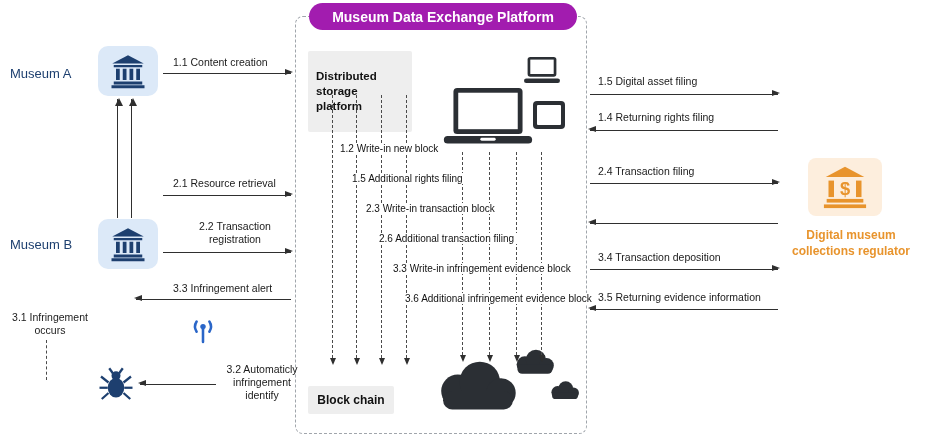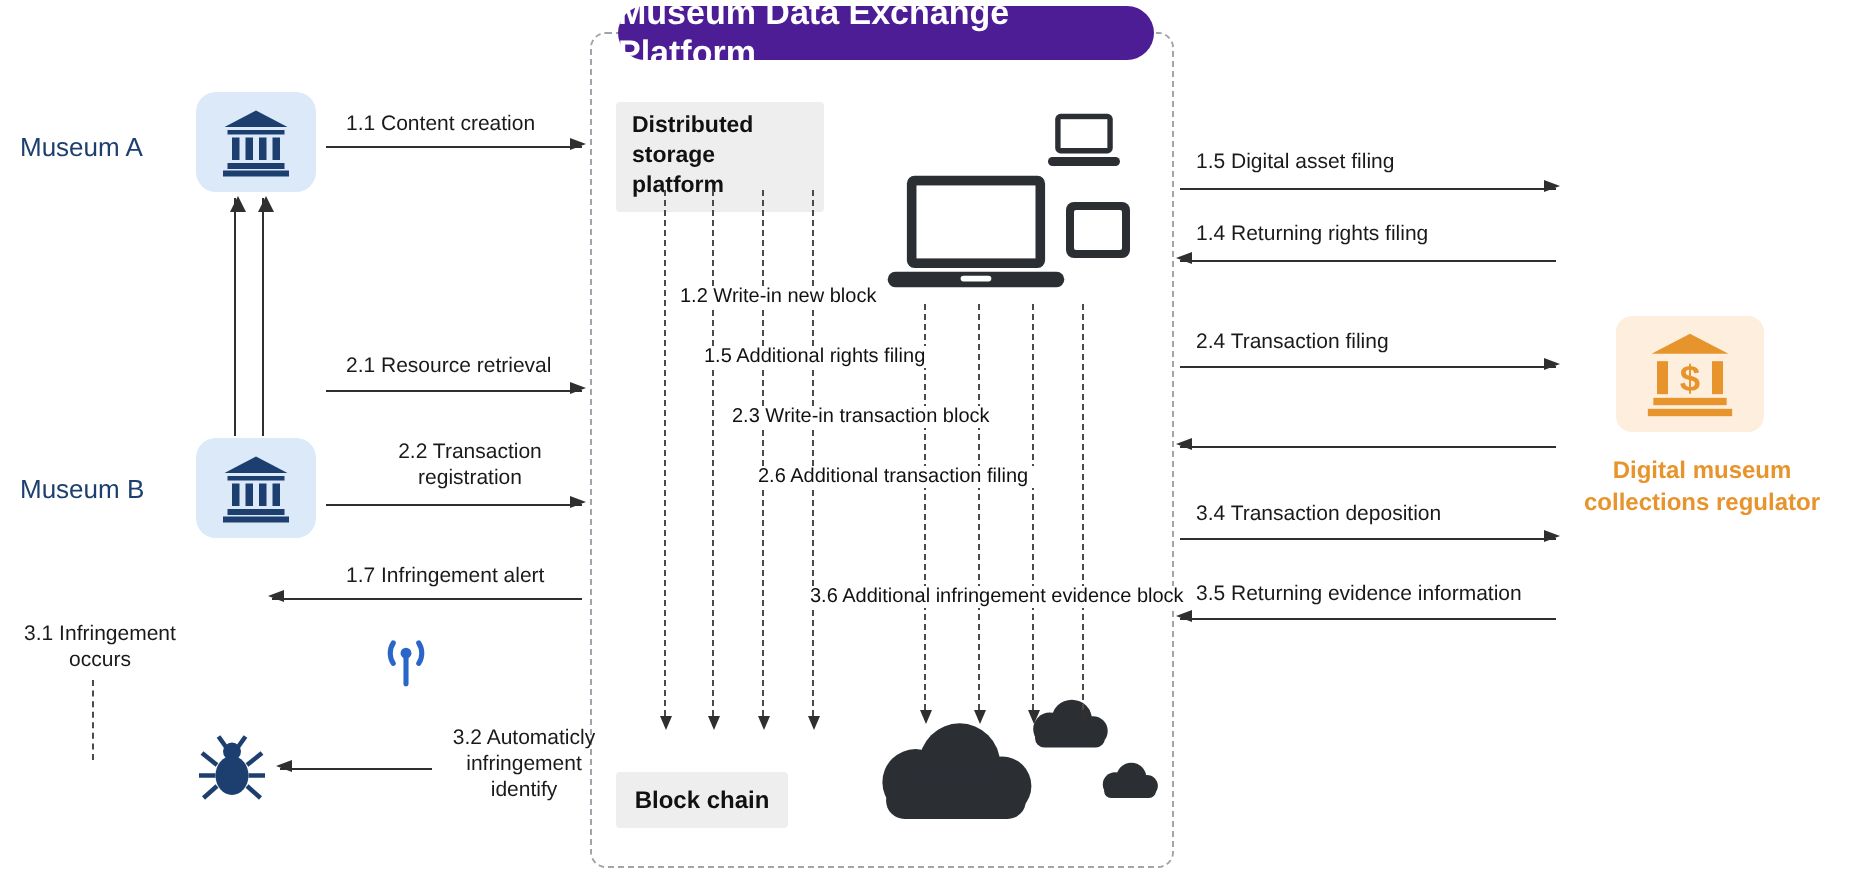--- a/index.html
+++ b/index.html
@@ -6,25 +6,25 @@
   body { font-family: "Liberation Sans", sans-serif; background:#fff; }
   .canvas { position:relative; width:926px; height:444px; background:#fff; overflow:hidden; }
 
   .actor-label { position:absolute; font-weight:normal; font-size:13px; color:#1d3f6f; }
   .icon-box { position:absolute; width:60px; height:50px; background:#dce9f8; border-radius:10px;
               display:flex; align-items:center; justify-content:center; }
   .icon-box svg { width:36px; height:36px; }
 
   .platform { position:absolute; left:295px; top:16px; width:292px; height:418px;
               border:1.6px dashed #a0a5ab; border-radius:8px; }
-  .header-pill { position:absolute; left:309px; top:3px; width:268px; height:27px; background:#4c1d95;
-                 border-radius:14px; color:#fff; font-weight:bold; font-size:17px;
+  .header-pill { position:absolute; left:309px; top:3px; width:268px; height:27px; background:#a21caf;
+                 border-radius:14px; color:#fff; font-weight:bold; font-size:14px;
                  display:flex; align-items:center; justify-content:center; z-index:5; }
   .gray-box { position:absolute; background:#eeeeee; font-weight:bold; color:#111; border-radius:2px; }
-  .storage-box { left:308px; top:51px; width:104px; padding:5px 8px; font-size:11.5px; line-height:1.3; }
+  .storage-box { left:308px; top:51px; width:104px; padding:18px 8px; font-size:11.5px; line-height:1.3; }
   .blockchain-box { left:308px; top:386px; width:86px; height:28px; font-size:12px;
                     display:flex; align-items:center; justify-content:center; }
 
   .harrow { position:absolute; height:0; border-top:1.4px solid #2f2f2f; }
   .harrow.r::after { content:""; position:absolute; right:-2px; top:-4.6px; width:0; height:0;
                      border-left:8px solid #2f2f2f; border-top:3.8px solid transparent; border-bottom:3.8px solid transparent; }
   .harrow.l::before { content:""; position:absolute; left:-2px; top:-4.6px; width:0; height:0;
                       border-right:8px solid #2f2f2f; border-top:3.8px solid transparent; border-bottom:3.8px solid transparent; }
   .varrow { position:absolute; width:0; border-left:1.4px solid #2f2f2f; }
   .varrow.up::before { content:""; position:absolute; top:-1px; left:-3.4px; width:0; height:0;
@@ -84,21 +84,21 @@
 
   <div class="flow-label" style="left:173px; top:56px;">1.1 Content creation</div>
   <div class="harrow r" style="left:163px; top:73px; width:128px;"></div>
 
   <div class="flow-label" style="left:173px; top:177px;">2.1 Resource retrieval</div>
   <div class="harrow r" style="left:163px; top:195px; width:128px;"></div>
 
   <div class="flow-label wrap" style="left:180px; top:220px; width:110px;">2.2 Transaction registration</div>
   <div class="harrow r" style="left:163px; top:252px; width:128px;"></div>
 
-  <div class="flow-label" style="left:173px; top:282px;">1.7 Infringement alert</div>
+  <div class="flow-label" style="left:173px; top:282px;">3.3 Infringement alert</div>
   <div class="harrow l" style="left:136px; top:299px; width:155px;"></div>
 
   <div class="flow-label wrap" style="left:8px; top:311px; width:84px;">3.1 Infringement occurs</div>
   <div class="dline" style="left:46px; top:340px; height:40px;"></div>
 
   <div class="dev" style="left:98px; top:366px; width:36px; height:36px;">
     <svg viewBox="0 0 48 48">
       <g stroke="#1d3f6f" stroke-width="3" fill="none">
         <path d="M14 22 L4 14"></path>
           <path d="M13 29 L2 29"></path>
@@ -183,20 +183,21 @@
   <div class="dline down" style="left:406px; top:95px; height:268px;"></div>
   <div class="dline down" style="left:462px; top:152px; height:208px;"></div>
   <div class="dline down" style="left:489px; top:152px; height:208px;"></div>
   <div class="dline down" style="left:516px; top:152px; height:208px;"></div>
   <div class="dline down" style="left:541px; top:152px; height:208px;"></div>
 
   <div class="step-label" style="left:337px; top:143px;">1.2 Write-in new block</div>
   <div class="step-label" style="left:349px; top:173px;">1.5 Additional rights filing</div>
   <div class="step-label" style="left:363px; top:203px;">2.3 Write-in transaction block</div>
   <div class="step-label" style="left:376px; top:233px;">2.6 Additional transaction filing</div>
+  <div class="step-label" style="left:390px; top:263px;">3.3 Write-in infringement evidence block</div>
   <div class="step-label" style="left:402px; top:293px;">3.6 Additional infringement evidence block</div>
 
   <div class="gray-box blockchain-box">Block chain</div>
 
   <div class="flow-label" style="left:598px; top:75px;">1.5 Digital asset filing</div>
   <div class="harrow r" style="left:590px; top:94px; width:188px;"></div>
 
   <div class="flow-label" style="left:598px; top:111px;">1.4 Returning rights filing</div>
   <div class="harrow l" style="left:590px; top:130px; width:188px;"></div>
 

